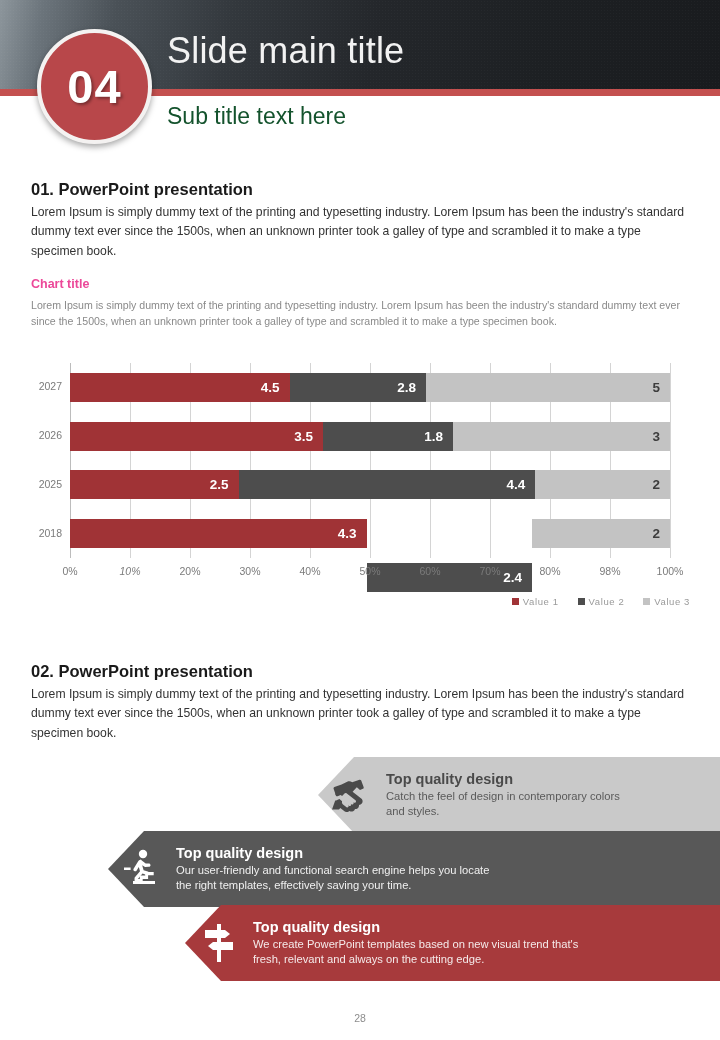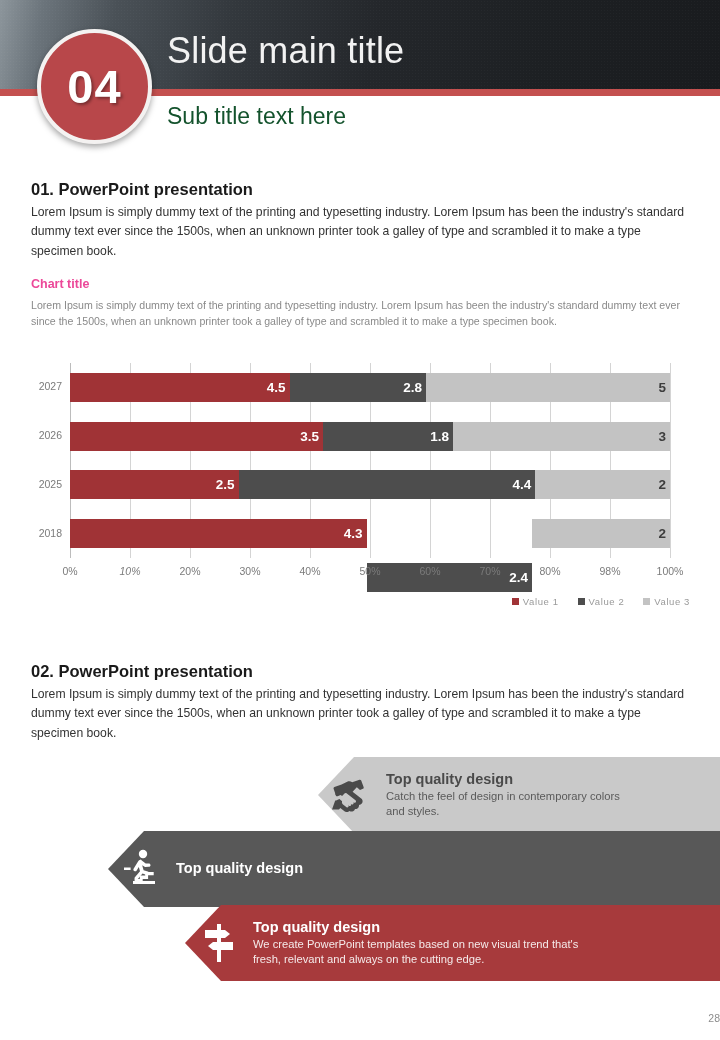--- a/index.html
+++ b/index.html
@@ -71,21 +71,21 @@
   }
   .gridline {
     position: absolute; top: 0; width: 1px; height: 195px; background: #d4d4d4;
   }
   .axis-zero { background: #bcbcbc; }
   .bar-row {
     position: absolute; left: 0; width: 600px; height: 29px; display: flex;
   }
   .seg {
     height: 29px; display: flex; align-items: center; justify-content: flex-end;
-    font-size: 13.5px; font-weight: bold; padding-right: 4px; color: #fff;
+    font-size: 13.5px; font-weight: bold; padding-right: 10px; color: #fff;
     white-space: nowrap;
   }
   .seg.s1 { background: #a03336; }
   .seg.s2 { background: #4d4d4d; }
   .seg.s3 { background: #c3c3c3; color: #3d3d3d; }
   .cat-label {
     position: absolute; width: 58px; text-align: right;
     font-size: 10.5px; color: #7b7b7b;
   }
   .tick-label {
@@ -119,21 +119,21 @@
   .b1 .banner-desc { color: #5a5a5a; }
   .b2 { left: 108px; top: 831px; width: 612px; height: 76px; background: #585858; }
   .b2 .banner-title { color: #ffffff; }
   .b2 .banner-desc { color: #f0f0f0; }
   .b3 { left: 185px; top: 905px; width: 535px; height: 76px; background: #a73a3c; }
   .b3 .banner-title { color: #ffffff; }
   .b3 .banner-desc { color: #f5eaea; }
 
   .page-num {
     position: absolute; left: 0; top: 1012px; width: 720px;
-    text-align: right; font-size: 10.5px; color: #8d8d8d;
+    text-align: center; font-size: 10.5px; color: #8d8d8d;
   }
 </style>
 </head>
 <body>
 
 <div class="slide">
 
   <div class="header-band"></div>
   <div class="header-rule"></div>
   <div class="badge">
@@ -238,20 +238,21 @@
       <svg width="40" height="40" viewBox="0 0 40 40" fill="#ffffff">
         <circle cx="21" cy="5" r="4.2"></circle>
         <path d="M19.5 10.5c-1.4 0-2.6.7-3.3 1.8l-4.6 7.4c-.5.8-.2 1.9.7 2.4.8.5 1.9.2 2.4-.7l2.1-3.4 1.2 4.2-5.1 6.1c-.6.7-.5 1.8.2 2.4.7.6 1.8.5 2.4-.2l5-6 4.2 1.4c.9.3 1.9-.2 2.2-1.1.3-.9-.2-1.9-1.1-2.2l-4.2-1.4-1.4-5 2.8 1.9 3.9-.3c1 0 1.7-.9 1.6-1.8-.1-1-.9-1.7-1.8-1.6l-3 .2-3.6-2.8c-.6-.9-1.6-1.3-2.6-1.3z"></path>
         <path d="M2 18.5h6.6v2.6H2z"></path>
         <path d="M14.5 33.5h6.2v-3.6h5.4v-3.6h5.6V23h-8.5v3.4h-5.4v3.5h-5.2v3.6z"></path>
         <path d="M11 32h22v3H11z"></path>
       </svg>
     </div>
     <div class="banner-text">
       <div class="banner-title">Top quality design</div>
+      <div class="banner-desc" style="max-width:320px">Our user-friendly and functional search engine helps you locate the right templates, effectively saving your time.</div>
     </div>
   </div>
 
   <div class="banner b3">
     <div class="banner-icon">
       <svg width="40" height="42" viewBox="0 0 40 42" fill="#ffffff">
         <rect x="18" y="2" width="4" height="38"></rect>
         <path d="M6 8h20l5 4-5 4H6z"></path>
         <path d="M34 20H14l-5 4 5 4h20z"></path>
       </svg>

